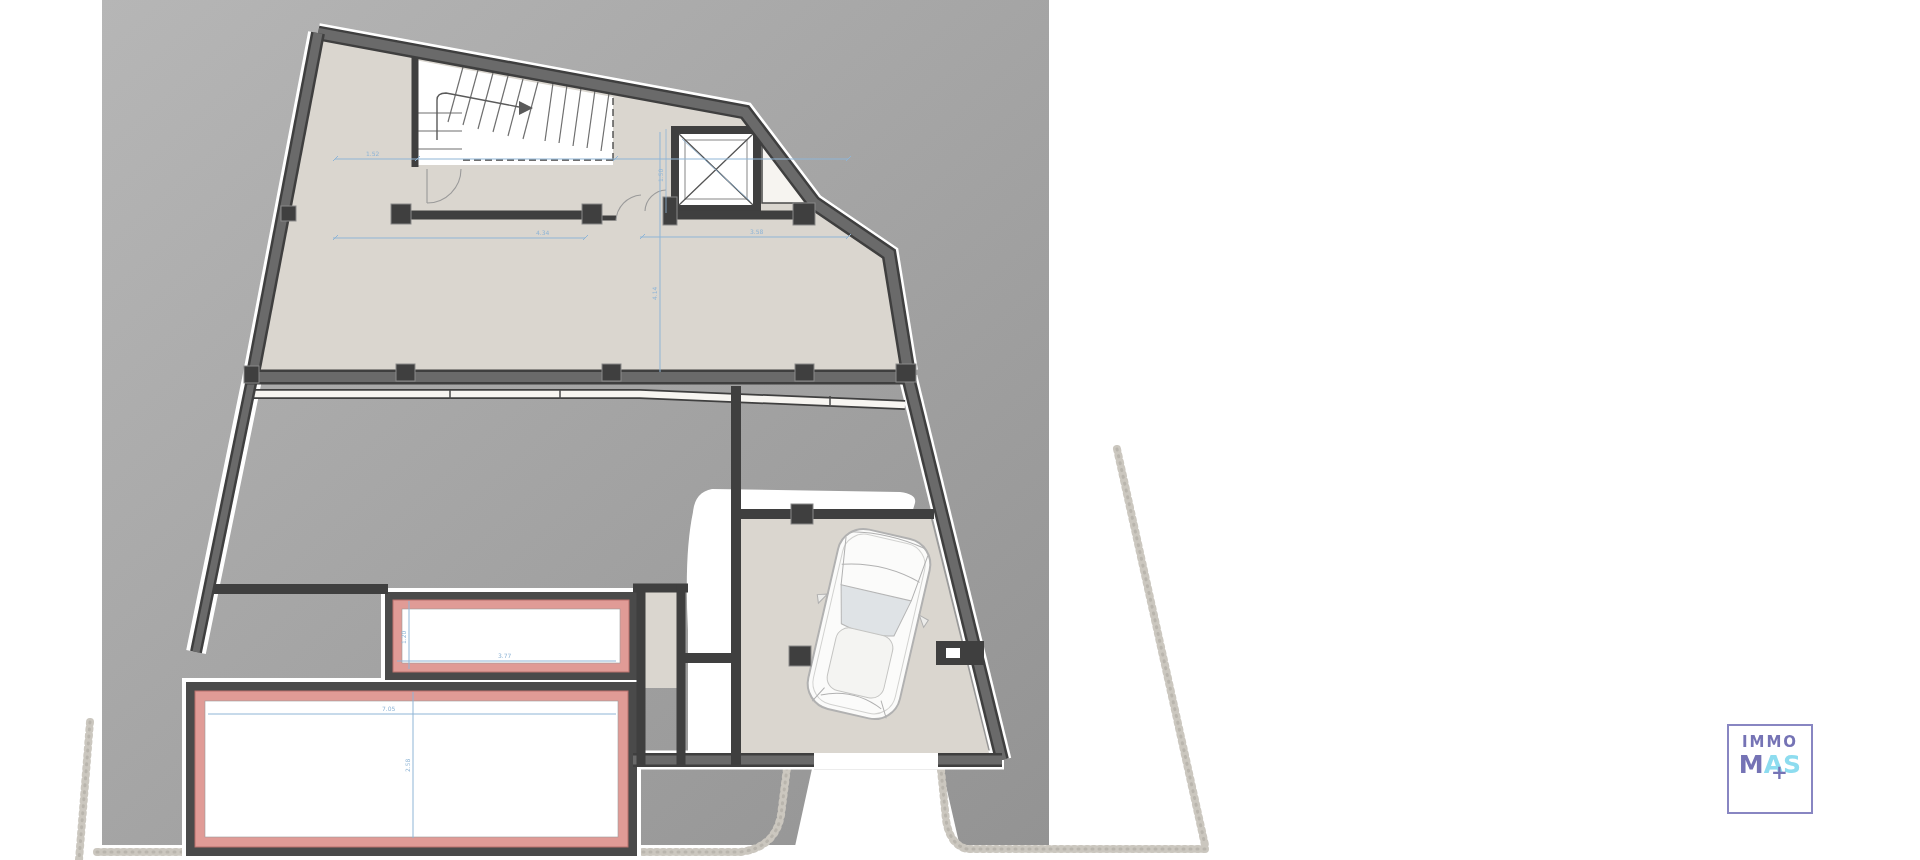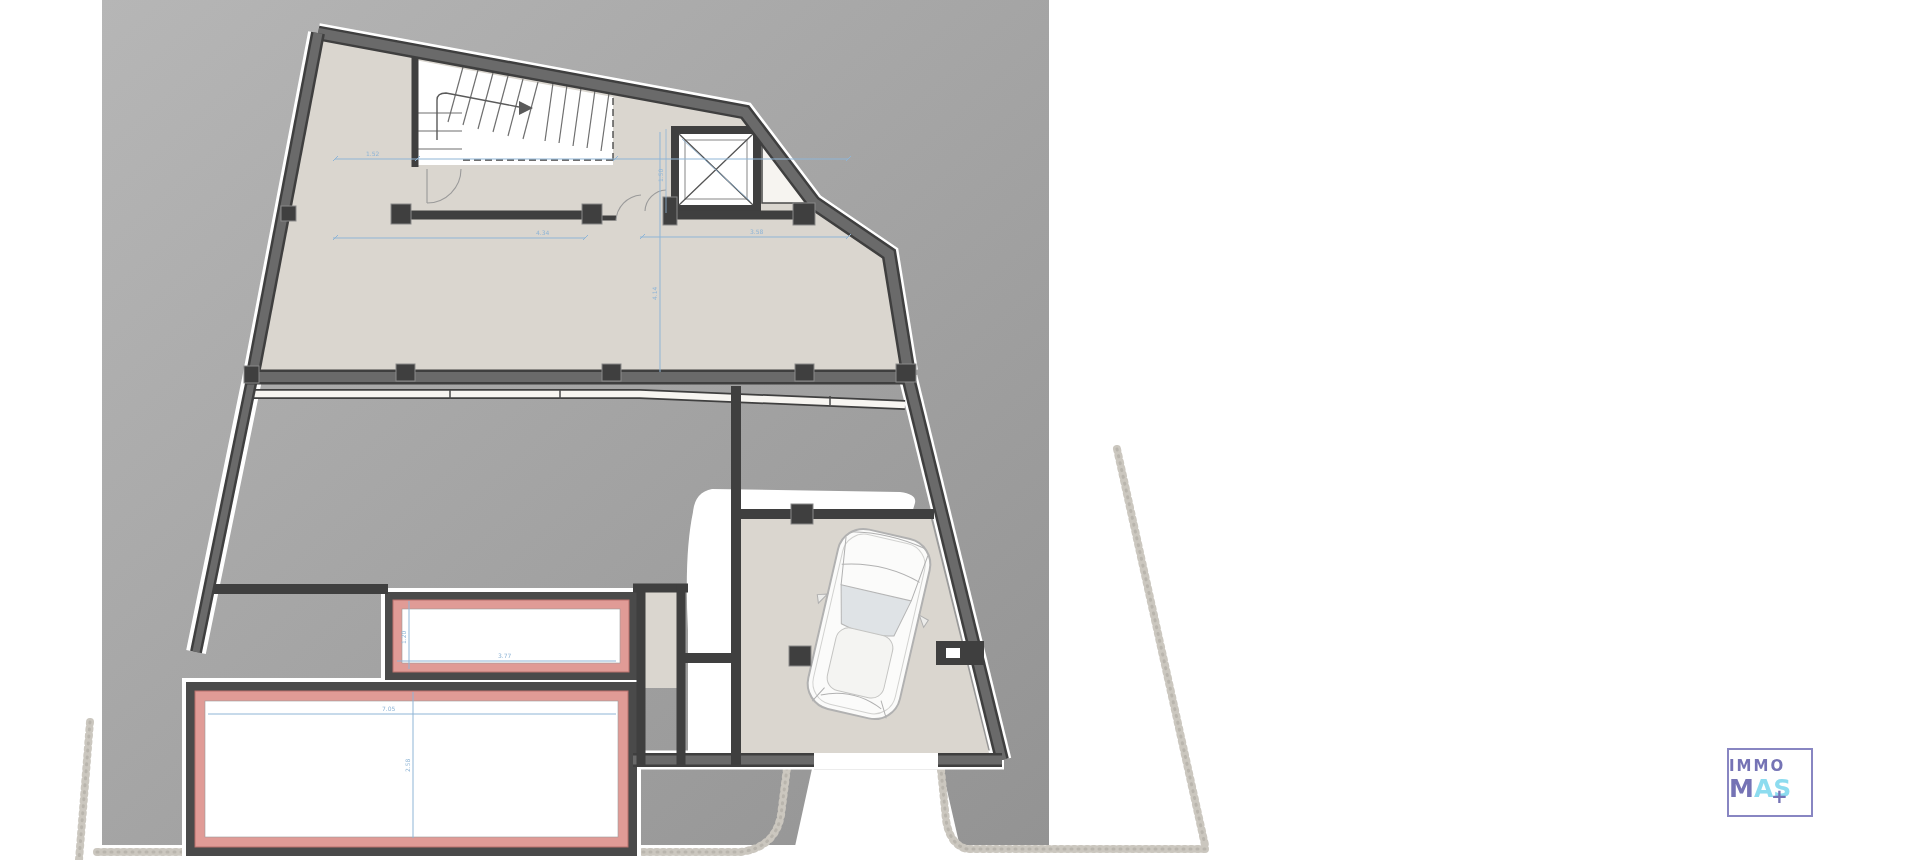--- a/index.html
+++ b/index.html
@@ -27,23 +27,23 @@
   .dimlabel{fill:var(--dim);font-size:6px;font-family:"DejaVu Sans",sans-serif;}
   .stipple{stroke:var(--stipple);stroke-width:8;fill:none;stroke-dasharray:1.5 5;stroke-linecap:round;}
   .stipple2{stroke:#b9b5ad;stroke-width:3;fill:none;stroke-dasharray:1 6;stroke-linecap:round;}
   .poolred{fill:var(--pool);stroke:var(--pool-edge);stroke-width:1;}
   .poolwhite{fill:#ffffff;stroke:#9a9a9a;stroke-width:.6;}
   .carline{stroke:var(--carline);fill:none;}
   .carbody{fill:#fbfbfa;stroke:var(--carline);stroke-width:2;}
   .carglass{fill:var(--glass);stroke:#b5b5b5;stroke-width:1;}
 
   .logo{
-    position:absolute;left:1727px;top:748px;width:86px;height:69px;
+    position:absolute;left:1727px;top:724px;width:86px;height:90px;
     background:#fff;border:2px solid var(--logo-border);box-sizing:border-box;
-    text-align:left;line-height:1;
+    text-align:center;line-height:1;
   }
   .logo .l1{
     display:block;margin-top:9px;font-size:15px;font-weight:bold;
     letter-spacing:2px;color:var(--logo-purple);
   }
   .logo .l2{
     display:block;margin-top:2px;font-size:25px;font-weight:bold;
     letter-spacing:0px;
   }
   .logo .m{color:var(--logo-purple);}

